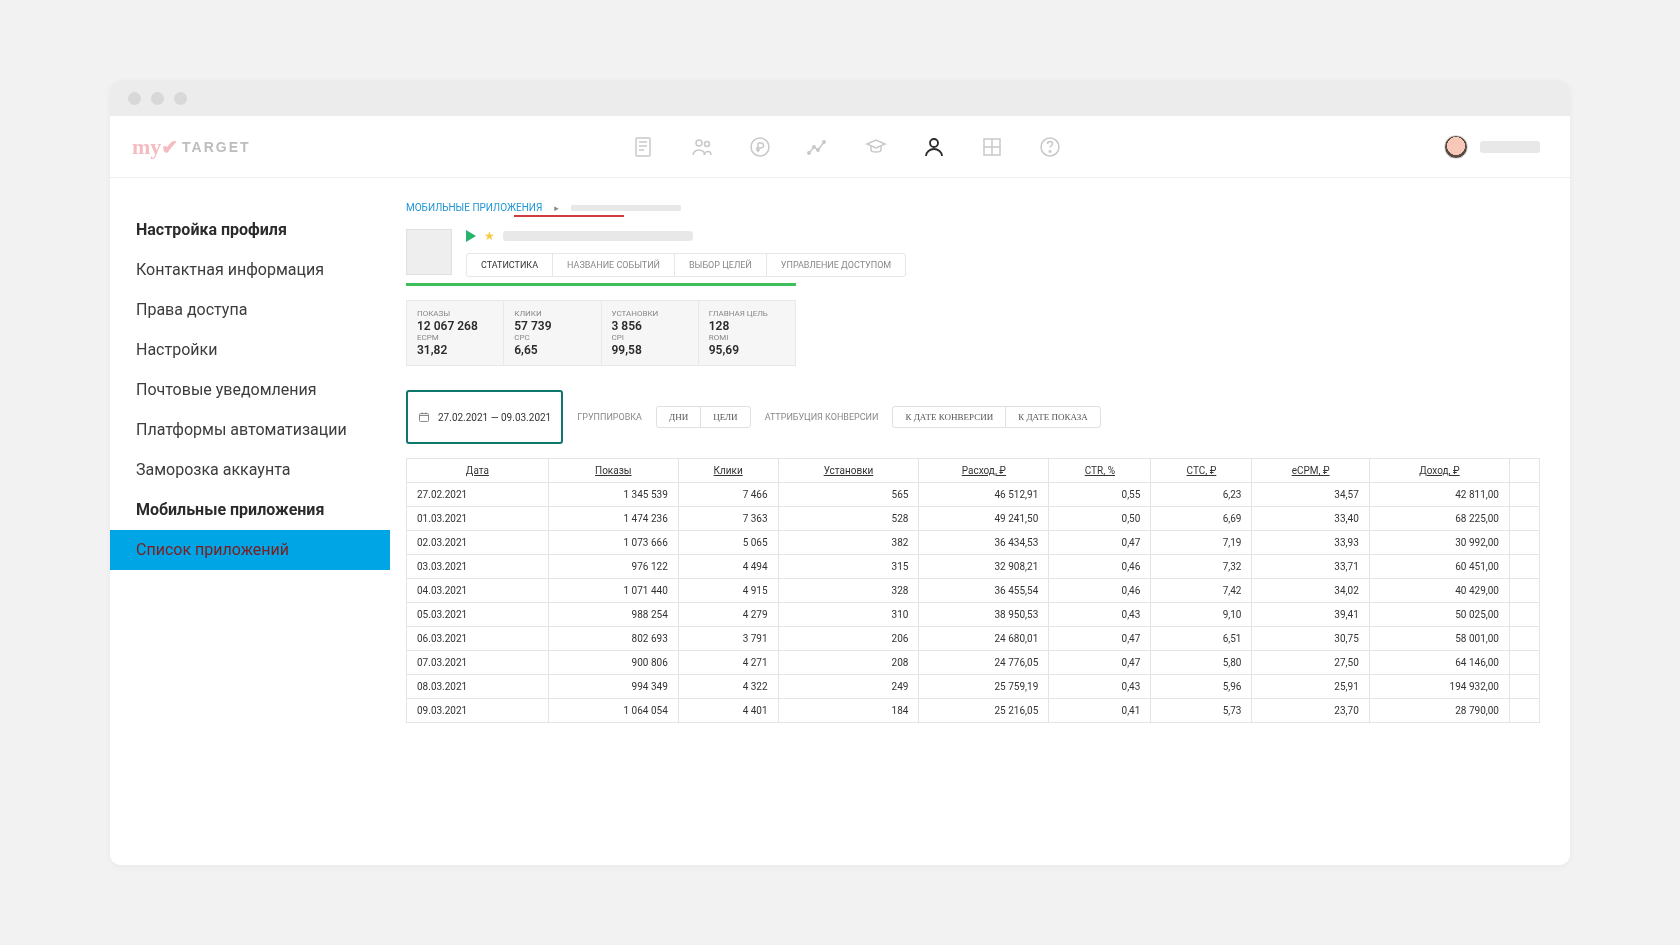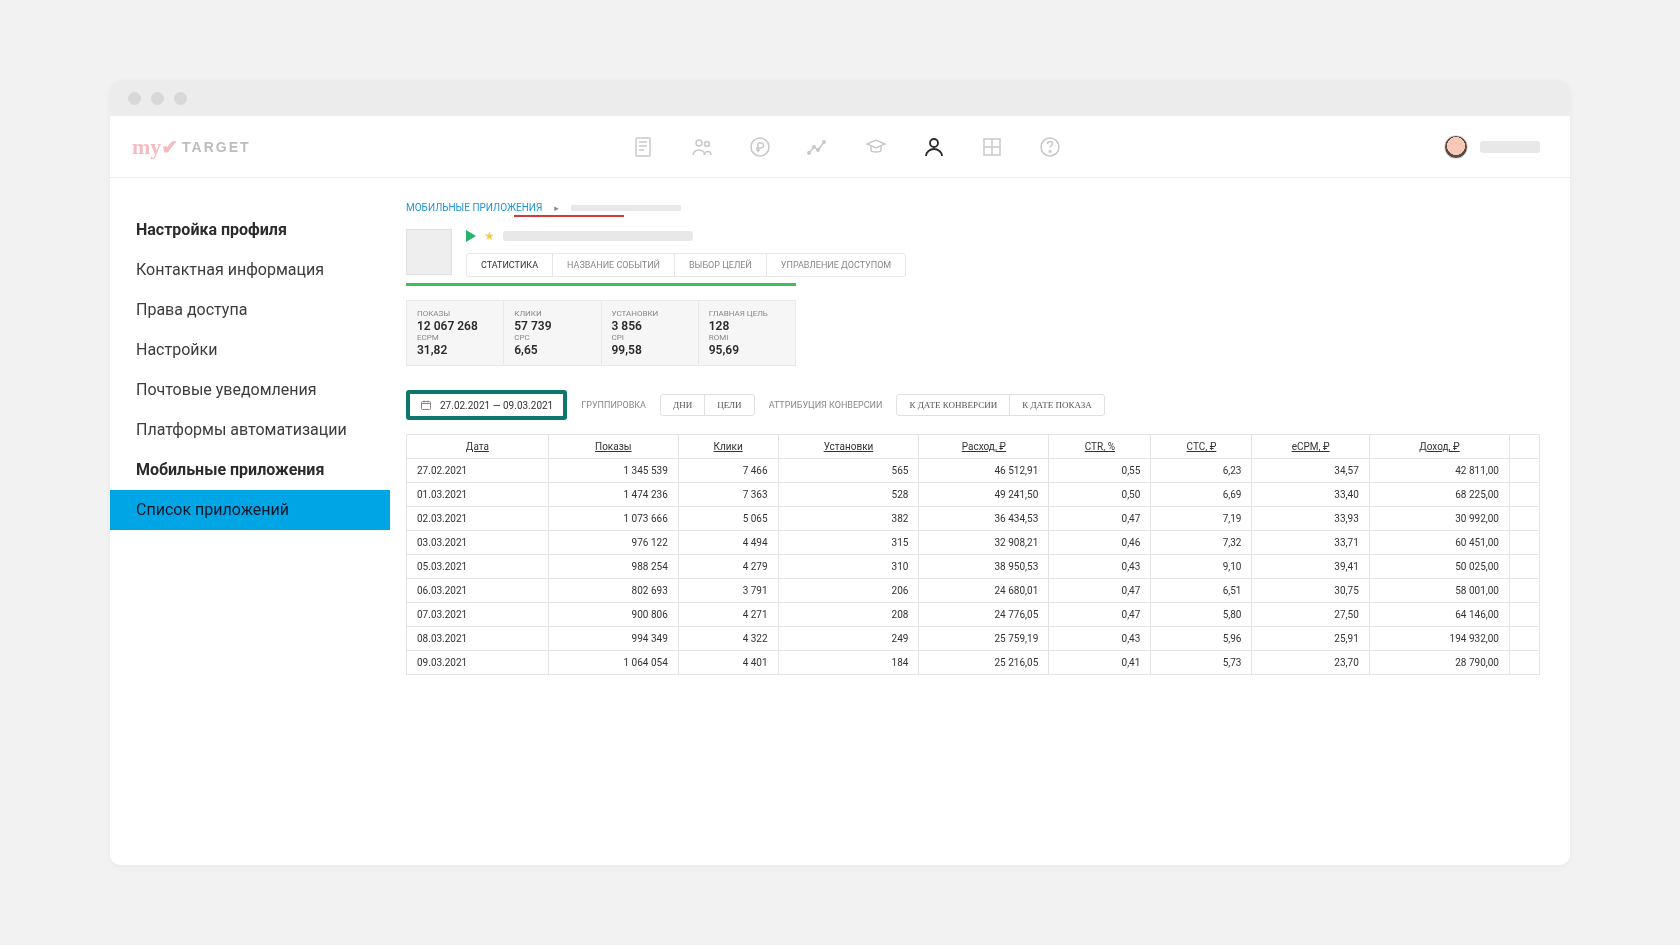--- a/index.html
+++ b/index.html
@@ -94,21 +94,21 @@
   .sidebar .item {
     padding: 8px 26px;
     font-size: 16px;
     color: #3c3c3c;
     cursor: pointer;
     line-height: 1.5;
   }
   .sidebar .item.bold { font-weight: 700; color: #2b2b2b; }
   .sidebar .item.active {
     background: #00a5e6;
-    color: #0f172a;
+    color: #7f1d1d;
   }
   .content {
     flex: 1;
     padding: 24px 30px 10px 16px;
     overflow: auto;
     font-size: 11px;
     color: #333;
   }
   .breadcrumb {
     display: flex;
@@ -192,23 +192,23 @@
   .metric .lbl { font-size: 8px; color: #888; text-transform: uppercase; }
   .metric .val { font-size: 12px; font-weight: 600; color: #2b2b2b; margin-top: 1px; }
   .controls-row {
     display: flex;
     align-items: center;
     gap: 14px;
     margin-top: 24px;
     font-size: 10px;
   }
   .date-picker {
-    border: 4px solid #0f766e;
+    border: 2px solid #0f766e;
     border-radius: 3px;
-    padding: 5px 10px;
+    padding: 19px 10px;
     display: flex;
     align-items: center;
     gap: 8px;
     cursor: pointer;
   }
   .date-picker .cal-icon {
     width: 12px; height: 12px; color: #888;
   }
   .seg-label { color: #888; font-size: 9px; }
   .seg {
@@ -327,20 +327,21 @@
   </div>
 
   <div class="body">
     <div class="sidebar">
         <div class="item bold">Настройка профиля</div>
         <div class="item">Контактная информация</div>
         <div class="item">Права доступа</div>
         <div class="item">Настройки</div>
         <div class="item">Почтовые уведомления</div>
         <div class="item">Платформы автоматизации</div>
+        <div class="item">Заморозка аккаунта</div>
         <div class="item bold">Мобильные приложения</div>
         <div class="item active">Список приложений</div>
       </div>
 
     <div class="content">
       <div class="breadcrumb">
         <a href="#">МОБИЛЬНЫЕ ПРИЛОЖЕНИЯ</a>
         <span class="arrow">▸</span>
         <div class="skel"></div>
       </div>
@@ -474,20 +475,32 @@
               <td>4 494</td>
               <td>315</td>
               <td>32 908,21</td>
               <td>0,46</td>
               <td>7,32</td>
               <td>33,71</td>
               <td>60 451,00</td>
               <td></td>
             </tr>
             <tr>
+              <td>04.03.2021</td>
+              <td>1 071 440</td>
+              <td>4 915</td>
+              <td>328</td>
+              <td>36 455,54</td>
+              <td>0,46</td>
+              <td>7,42</td>
+              <td>34,02</td>
+              <td>40 429,00</td>
+              <td></td>
+            </tr>
+            <tr>
               <td>05.03.2021</td>
               <td>988 254</td>
               <td>4 279</td>
               <td>310</td>
               <td>38 950,53</td>
               <td>0,43</td>
               <td>9,10</td>
               <td>39,41</td>
               <td>50 025,00</td>
               <td></td>

